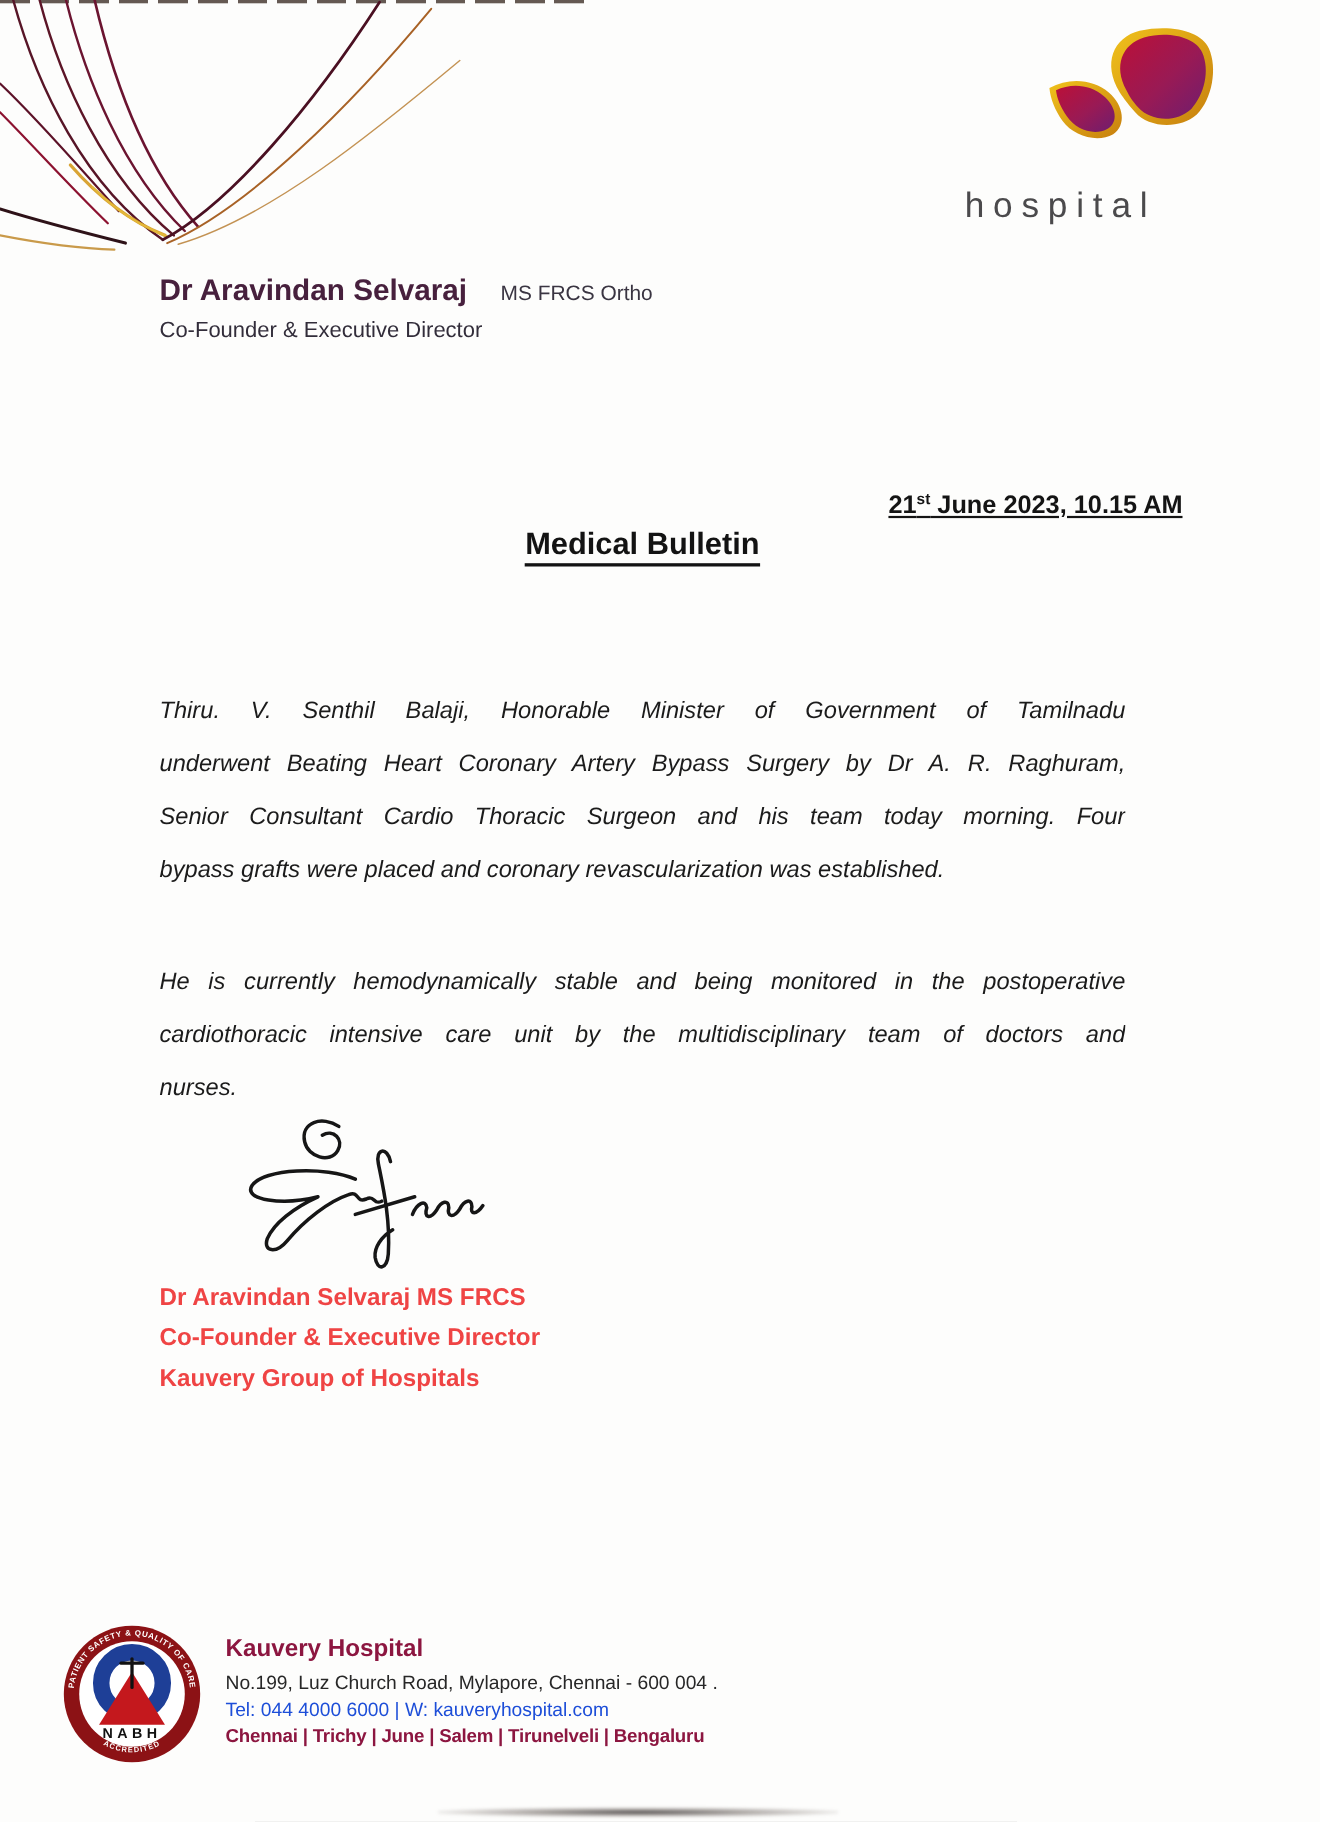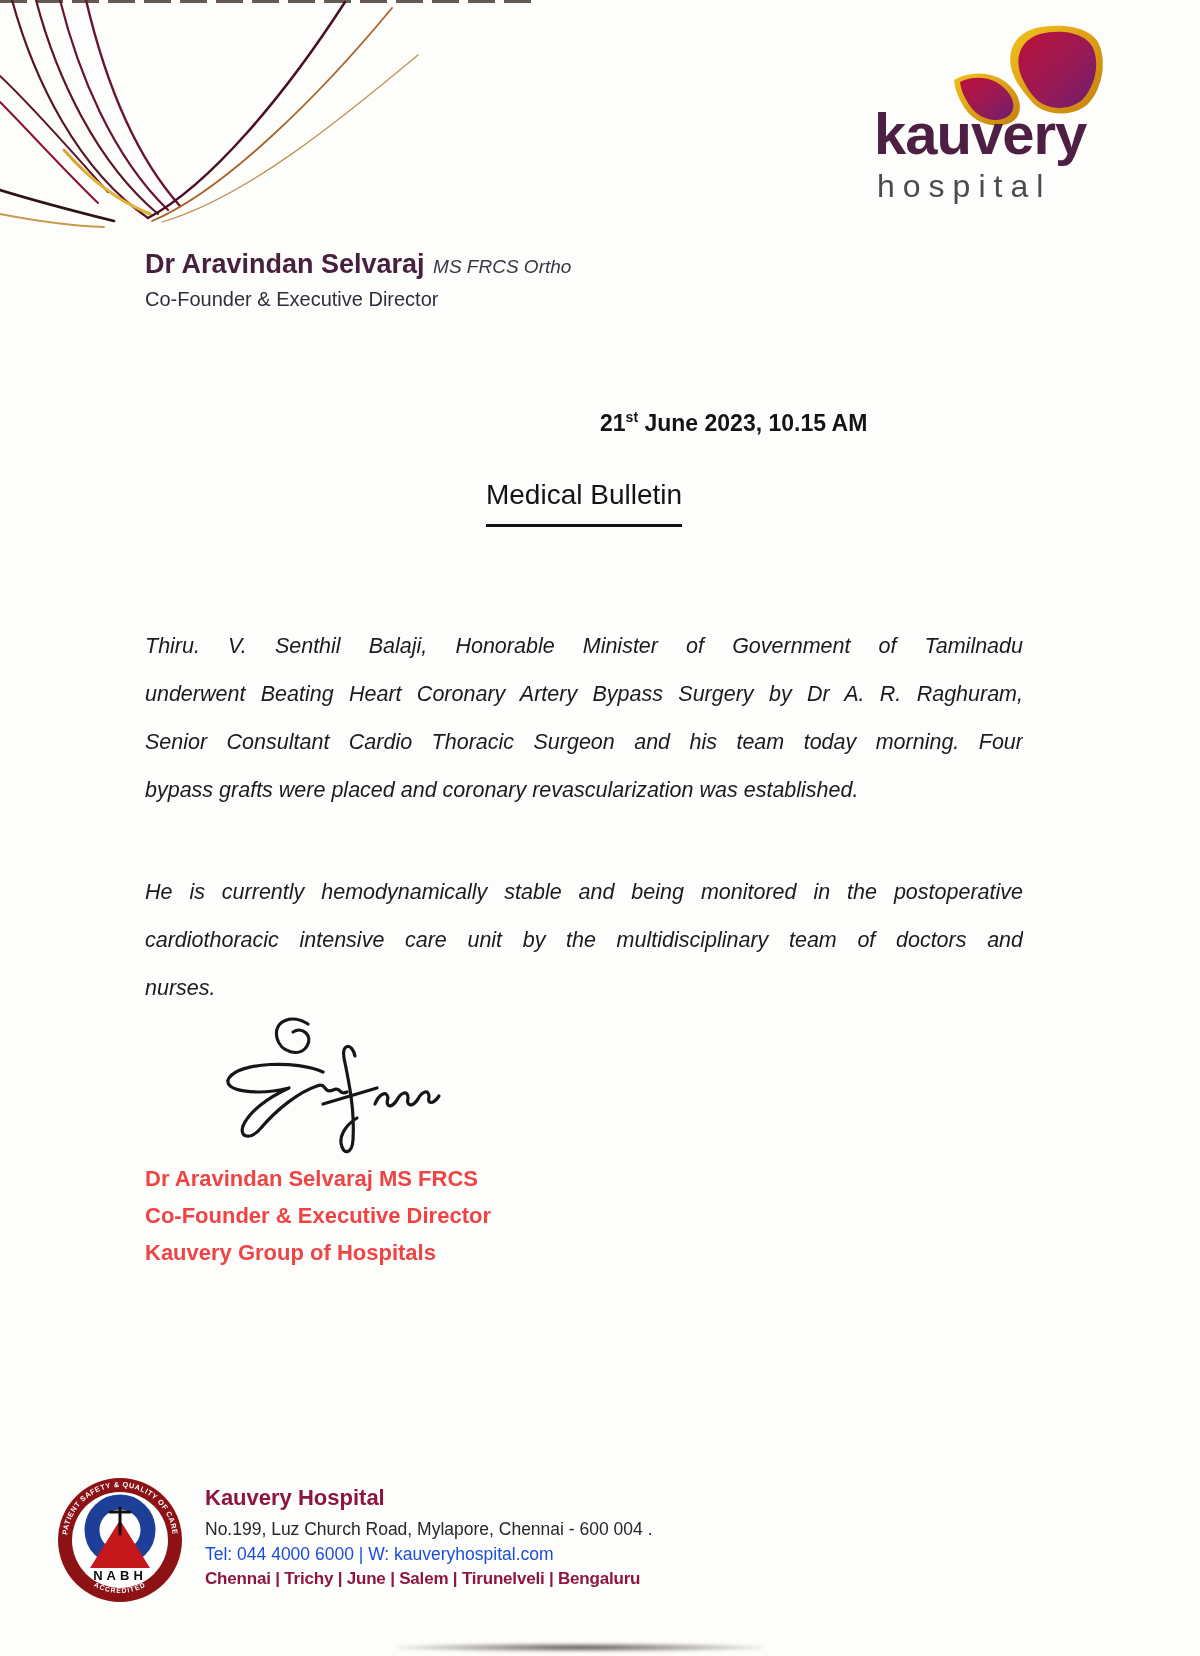--- a/index.html
+++ b/index.html
@@ -25,33 +25,33 @@
   .logo-brand{
     left:874px;top:104px;width:250px;
     font-size:58px;font-weight:700;letter-spacing:-1px;color:#4c1f43;line-height:60px;
   }
   .logo-sub{
     left:877px;top:168px;width:250px;
     font-size:32px;font-weight:400;letter-spacing:8px;color:#4b4a4c;line-height:36px;
   }
   .author-block{left:145px;top:248px;line-height:33px;}
   .author-name{font-size:27px;font-weight:700;color:#47203d;text-align:right;}
-  .author-cred{font-size:19px;font-weight:400;color:#3a3542;margin-left:4px;font-style:italic;}
+  .author-cred{font-size:19px;font-weight:400;color:#3a3542;margin-left:26px;}
   .author-title{font-size:20px;font-weight:400;color:#322d3a;line-height:30px;}
 
   
   .date-line{
-    left:600px;top:409px;width:475px;
-    font-size:23px;font-weight:700;color:#141414;
+    left:600px;top:445px;width:475px;text-align:right;
+    font-size:23px;font-weight:700;color:#141414;text-decoration:underline;
   }
   .date-line sup{font-size:14px;}
   .doc-title-wrap{left:145px;top:479px;width:878px;text-align:center;}
   .doc-title{
-    display:inline-block;font-size:28px;font-weight:400;color:#131313;
-    border-bottom:3px solid #131313;padding-bottom:13px;
+    display:inline-block;font-size:28px;font-weight:700;color:#131313;
+    border-bottom:3px solid #131313;padding-bottom:1px;
   }
   .paragraphs{left:145px;top:622px;width:878px;font-size:21.5px;color:#1b1b1b;}
   .paragraphs .para{margin:0 0 54px 0;font-style:italic;}
   .paragraphs .line{
     line-height:48px;height:48px;overflow:hidden;white-space:nowrap;
     text-align:justify;text-align-last:justify;
   }
   .paragraphs .line.last{text-align-last:left;}
 
   
@@ -100,21 +100,20 @@
       <linearGradient id="petalGold" x1="0" y1="0" x2="1" y2="1">
         <stop offset="0" stop-color="#f0c21c"></stop>
         <stop offset="1" stop-color="#c77f0e"></stop>
       </linearGradient>
     </defs>
     <path d="M 86 62 C 70 36, 80 12, 104 6 C 132 0, 160 6, 167 22 C 175 40, 170 68, 156 82 C 140 96, 112 94, 100 80 C 94 73, 90 68, 86 62 Z" fill="url(#petalGold)"></path>
     <path d="M 92 60 C 80 38, 88 18, 108 12 C 131 6, 155 12, 161 26 C 168 42, 163 64, 151 77 C 137 90, 114 88, 103 76 C 97 69, 95 66, 92 60 Z" fill="url(#petalFill)"></path>
     <path d="M 22 58 C 40 48, 62 50, 76 62 C 90 74, 92 92, 80 100 C 66 108, 44 102, 34 88 C 27 78, 23 68, 22 58 Z" fill="url(#petalGold)"></path>
     <path d="M 28 60 C 42 53, 60 55, 71 65 C 83 75, 85 89, 75 95 C 63 102, 46 96, 38 84 C 32 75, 29 68, 28 60 Z" fill="url(#petalFill)"></path>
   </svg>
-  <div class="abs logo-brand">kauvery</div>
   <div class="abs logo-sub">hospital</div>
 
   <div class="abs author-block">
     <div>
       <span class="author-name">Dr Aravindan Selvaraj</span>
       <span class="author-cred">MS FRCS Ortho</span>
     </div>
     <div class="author-title">Co-Founder &amp; Executive Director</div>
   </div>
 

